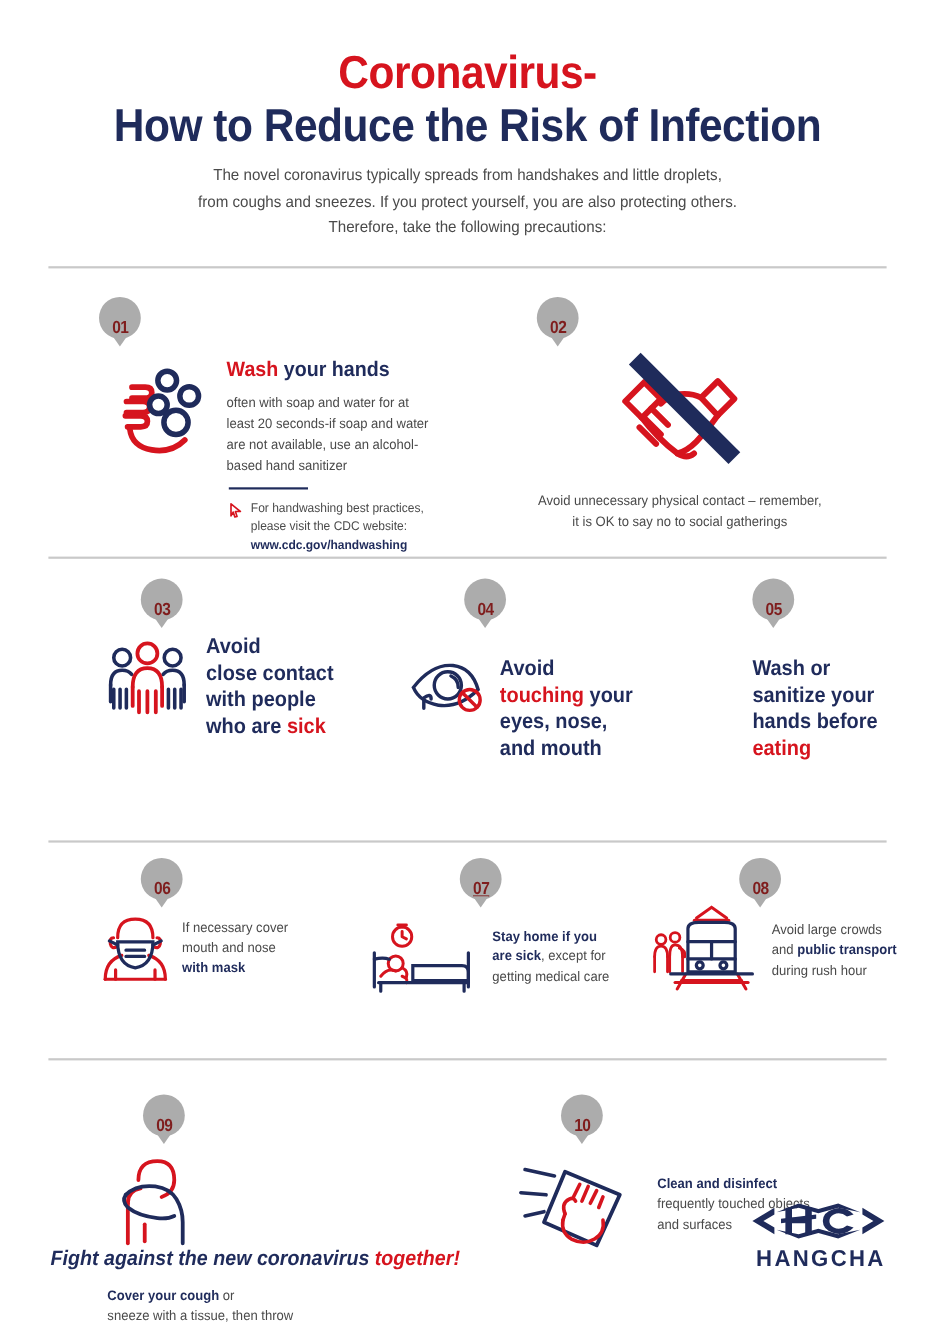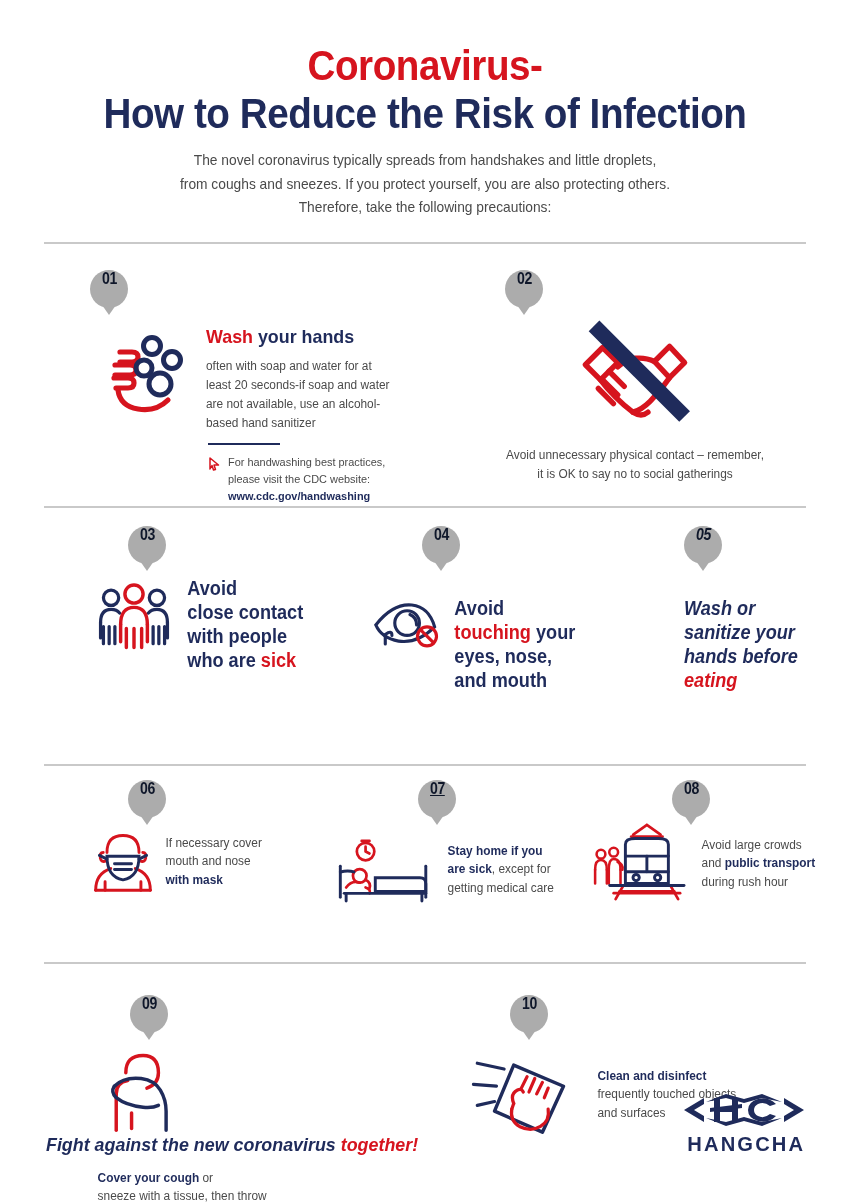--- a/index.html
+++ b/index.html
@@ -59,23 +59,23 @@
 
   
   .band { position: relative; }
 
   .badge {
     position: relative;
     width: 38px; height: 38px;
     background: #ACACAC;
     border-radius: 50%;
     display: flex;
-    align-items: flex-start;
+    align-items: flex-end;
     justify-content: center;
-    color: #0f172a;
+    color: #7f1d1d;
     font-size: 16px;
     font-weight: bold;
     letter-spacing: -0.5px;
     flex: 0 0 auto;
   }
   .badge::after {
     content: "";
     position: absolute;
     bottom: -7px; left: 50%;
     transform: translateX(-50%);
@@ -218,21 +218,21 @@
           <div class="note-txt">
             <div>For handwashing best practices,</div>
             <div>
               <span>please visit the CDC website: </span><b>www.cdc.gov/handwashing</b>
             </div>
           </div>
         </div>
       </div>
     </div>
 
-    <div class="item" style="left:423px; top:26px; width:340px;">
+    <div class="item" style="left:406px; top:26px; width:340px;">
       <div class="badge" style="margin-left:40px;">
         <span>02</span>
       </div>
 
       <div style="display:flex; justify-content:center; margin-top:2px;">
         <div class="icon-box" style="width:140px;height:130px;">
           <svg viewBox="0 0 120 115" width="132" height="124">
             <g fill="none" stroke="#D6141E" stroke-width="5" stroke-linejoin="round" stroke-linecap="round">
 
               <path d="M14 48 L30 32 L44 46 L28 62 Z"></path>
@@ -324,21 +324,21 @@
           <div>Avoid</div>
           <div>
             <span class="red">touching</span><span> your</span>
           </div>
           <div>eyes, nose,</div>
           <div>and mouth</div>
         </div>
       </div>
     </div>
 
-    <div class="item" style="left:598px; top:18px; width:200px;font-style:italic;">
+    <div class="item" style="left:598px; top:18px; width:200px;">
       <div class="badge" style="margin-left:44px;">
         <span>05</span>
       </div>
       <div class="big-head" style="margin-top:32px; margin-left:44px;">
         <div>Wash or</div>
         <div>sanitize your</div>
         <div>hands before</div>
         <div class="red">eating</div>
       </div>
     </div>

